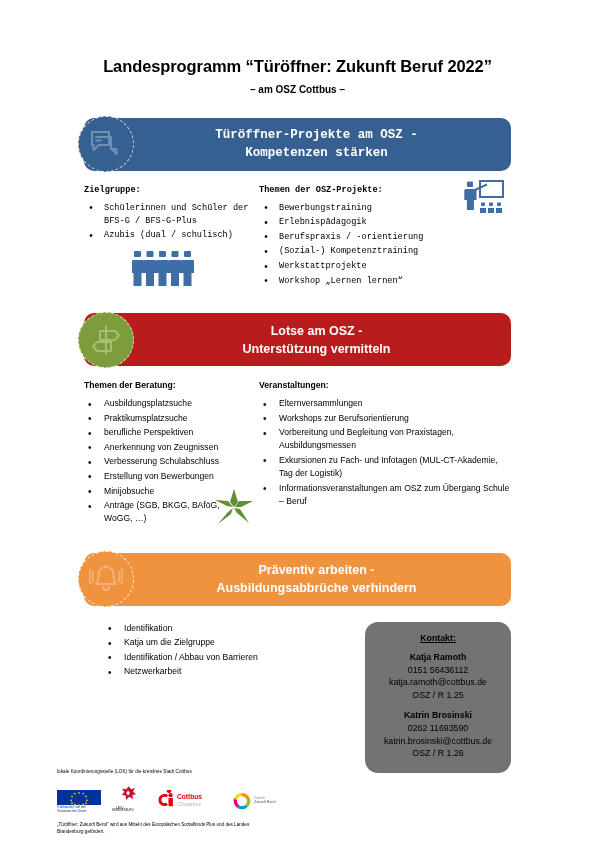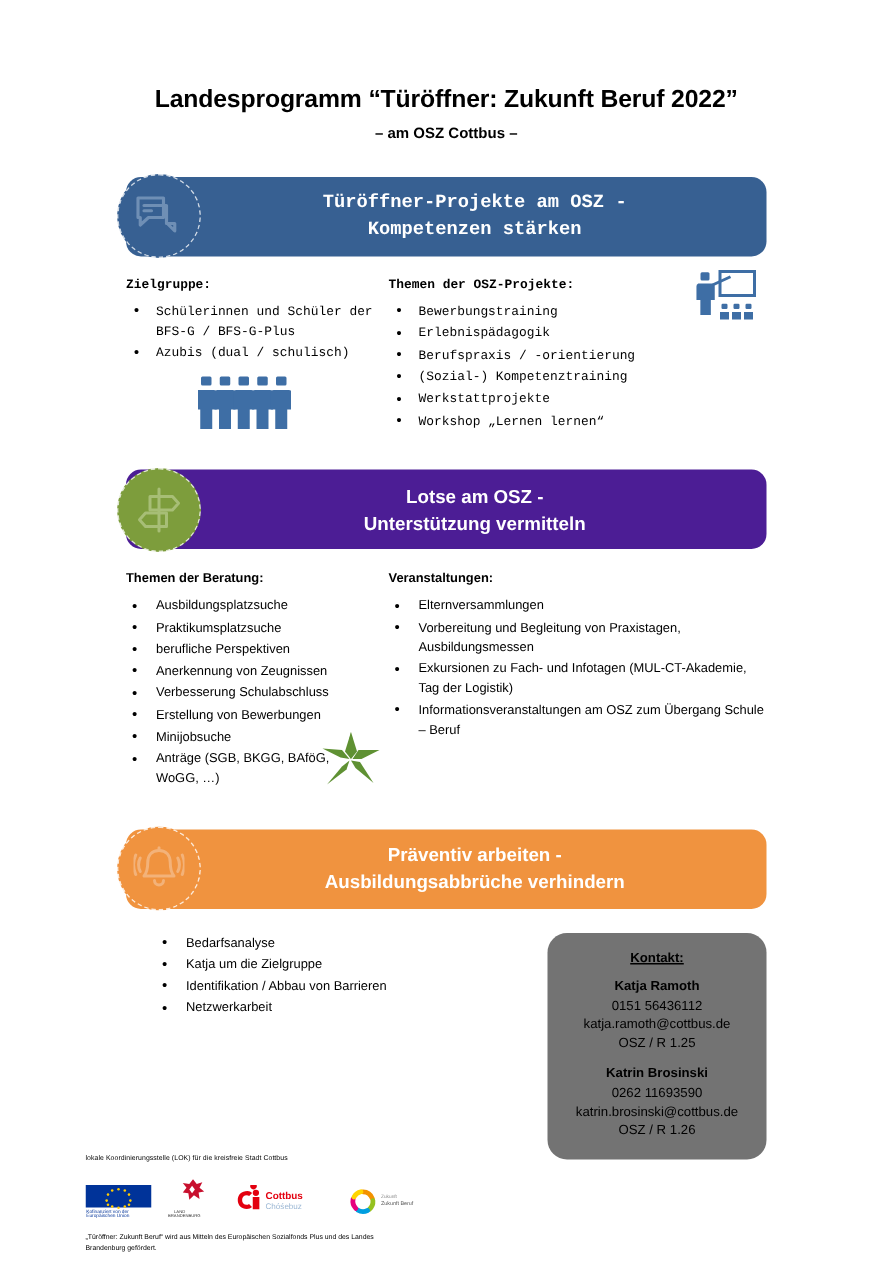--- a/index.html
+++ b/index.html
@@ -259,21 +259,21 @@
               <rect x="17" y="0.5" width="4" height="3.5" rx="0.8"></rect>
               <path d="M16 6 h6 v5 h-6 z"></path>
             </g>
           </svg>
         </div>
       </div>
     </div>
   </div>
 
   <div style="margin-top:24px;">
-    <div class="banner" style="background:#4c1d95;">
+    <div class="banner" style="background:#b91c1c;">
       <div class="badge" style="background:#7D9D3C;border:1px dashed rgba(255,255,255,.75);">
         <svg width="32" height="32" viewBox="0 0 32 32" fill="none" stroke="#A7BE76" stroke-width="2" stroke-linejoin="round" stroke-linecap="round">
           <path d="M16 2 V30"></path>
           <path d="M10 7 H25 L29 11.5 L25 16 H10 Z"></path>
           <path d="M21 18 H7 L3 22.5 L7 27 H21 Z"></path>
         </svg>
       </div>
       <div class="banner-text">
         <span>Lotse am OSZ -</span>
         <span class="l2">Unterstützung vermitteln</span>
@@ -302,20 +302,21 @@
             <path d="M2 13 L14 19 L20 20 L15 14 Z"></path>
             <path d="M21 2 L18.5 13 L21 20 Z" opacity="0.85"></path>
           </svg>
         </div>
       </div>
 
       <div class="col-r">
         <div class="col-head">Veranstaltungen:</div>
         <ul class="bul">
           <li><span>Elternversammlungen</span></li>
+          <li><span>Workshops zur Berufsorientierung</span></li>
           <li><span>Vorbereitung und Begleitung von Praxistagen, Ausbildungsmessen</span></li>
           <li><span>Exkursionen zu Fach- und Infotagen (MUL-CT-Akademie, Tag der Logistik)</span></li>
           <li><span>Informationsveranstaltungen am OSZ zum Übergang Schule – Beruf</span></li>
         </ul>
       </div>
     </div>
   </div>
 
   <div style="margin-top:26px;">
     <div class="banner" style="background:#F0933F;">
@@ -332,21 +333,21 @@
       </div>
       <div class="banner-text">
         <span>Präventiv arbeiten -</span>
         <span class="l2">Ausbildungsabbrüche verhindern</span>
       </div>
     </div>
 
     <div class="cols" style="margin-top:16px;">
       <div class="col-l" style="width:250px;">
         <ul class="bul" style="padding-left:20px;">
-          <li><span>Bedarfsanalyse</span></li>
+          <li><span>Identifikation</span></li>
           <li><span>Katja um die Zielgruppe</span></li>
           <li><span>Identifikation / Abbau von Barrieren</span></li>
           <li><span>Netzwerkarbeit</span></li>
         </ul>
       </div>
       <div class="col-r" style="min-height:160px;">
         <div class="contact-card">
           <div class="contact-title">Kontakt:</div>
 
           <div>

